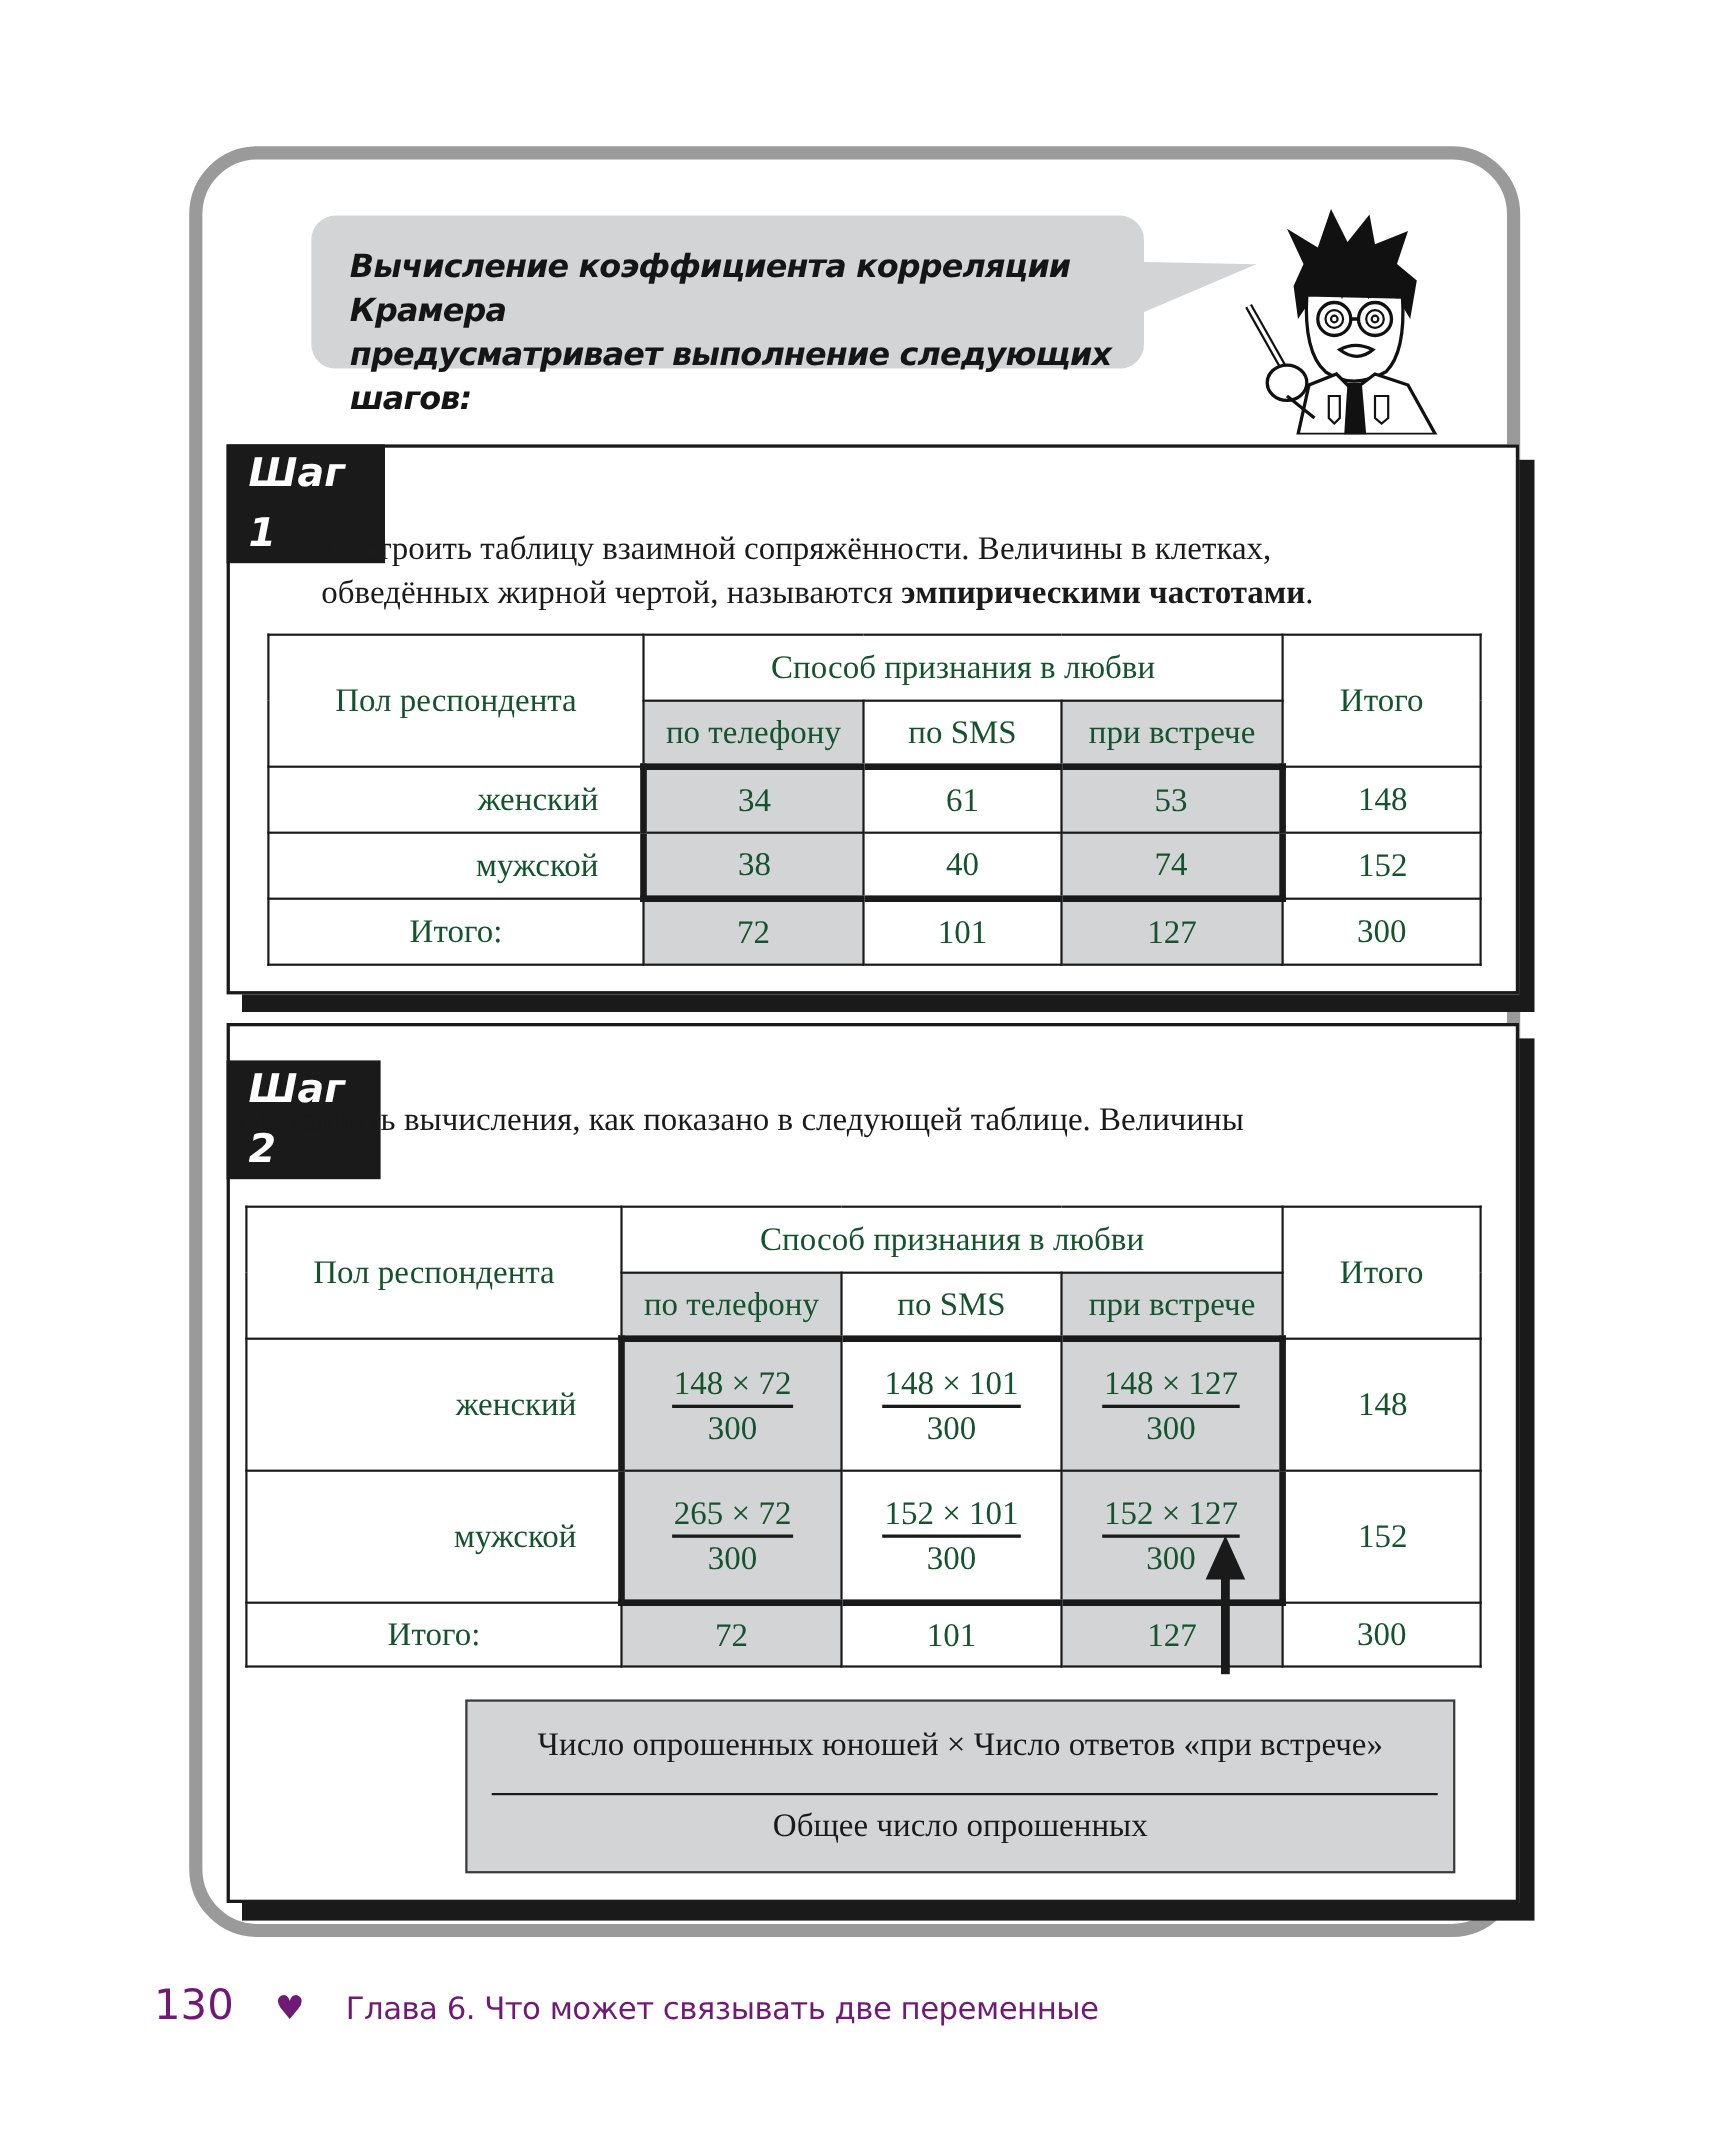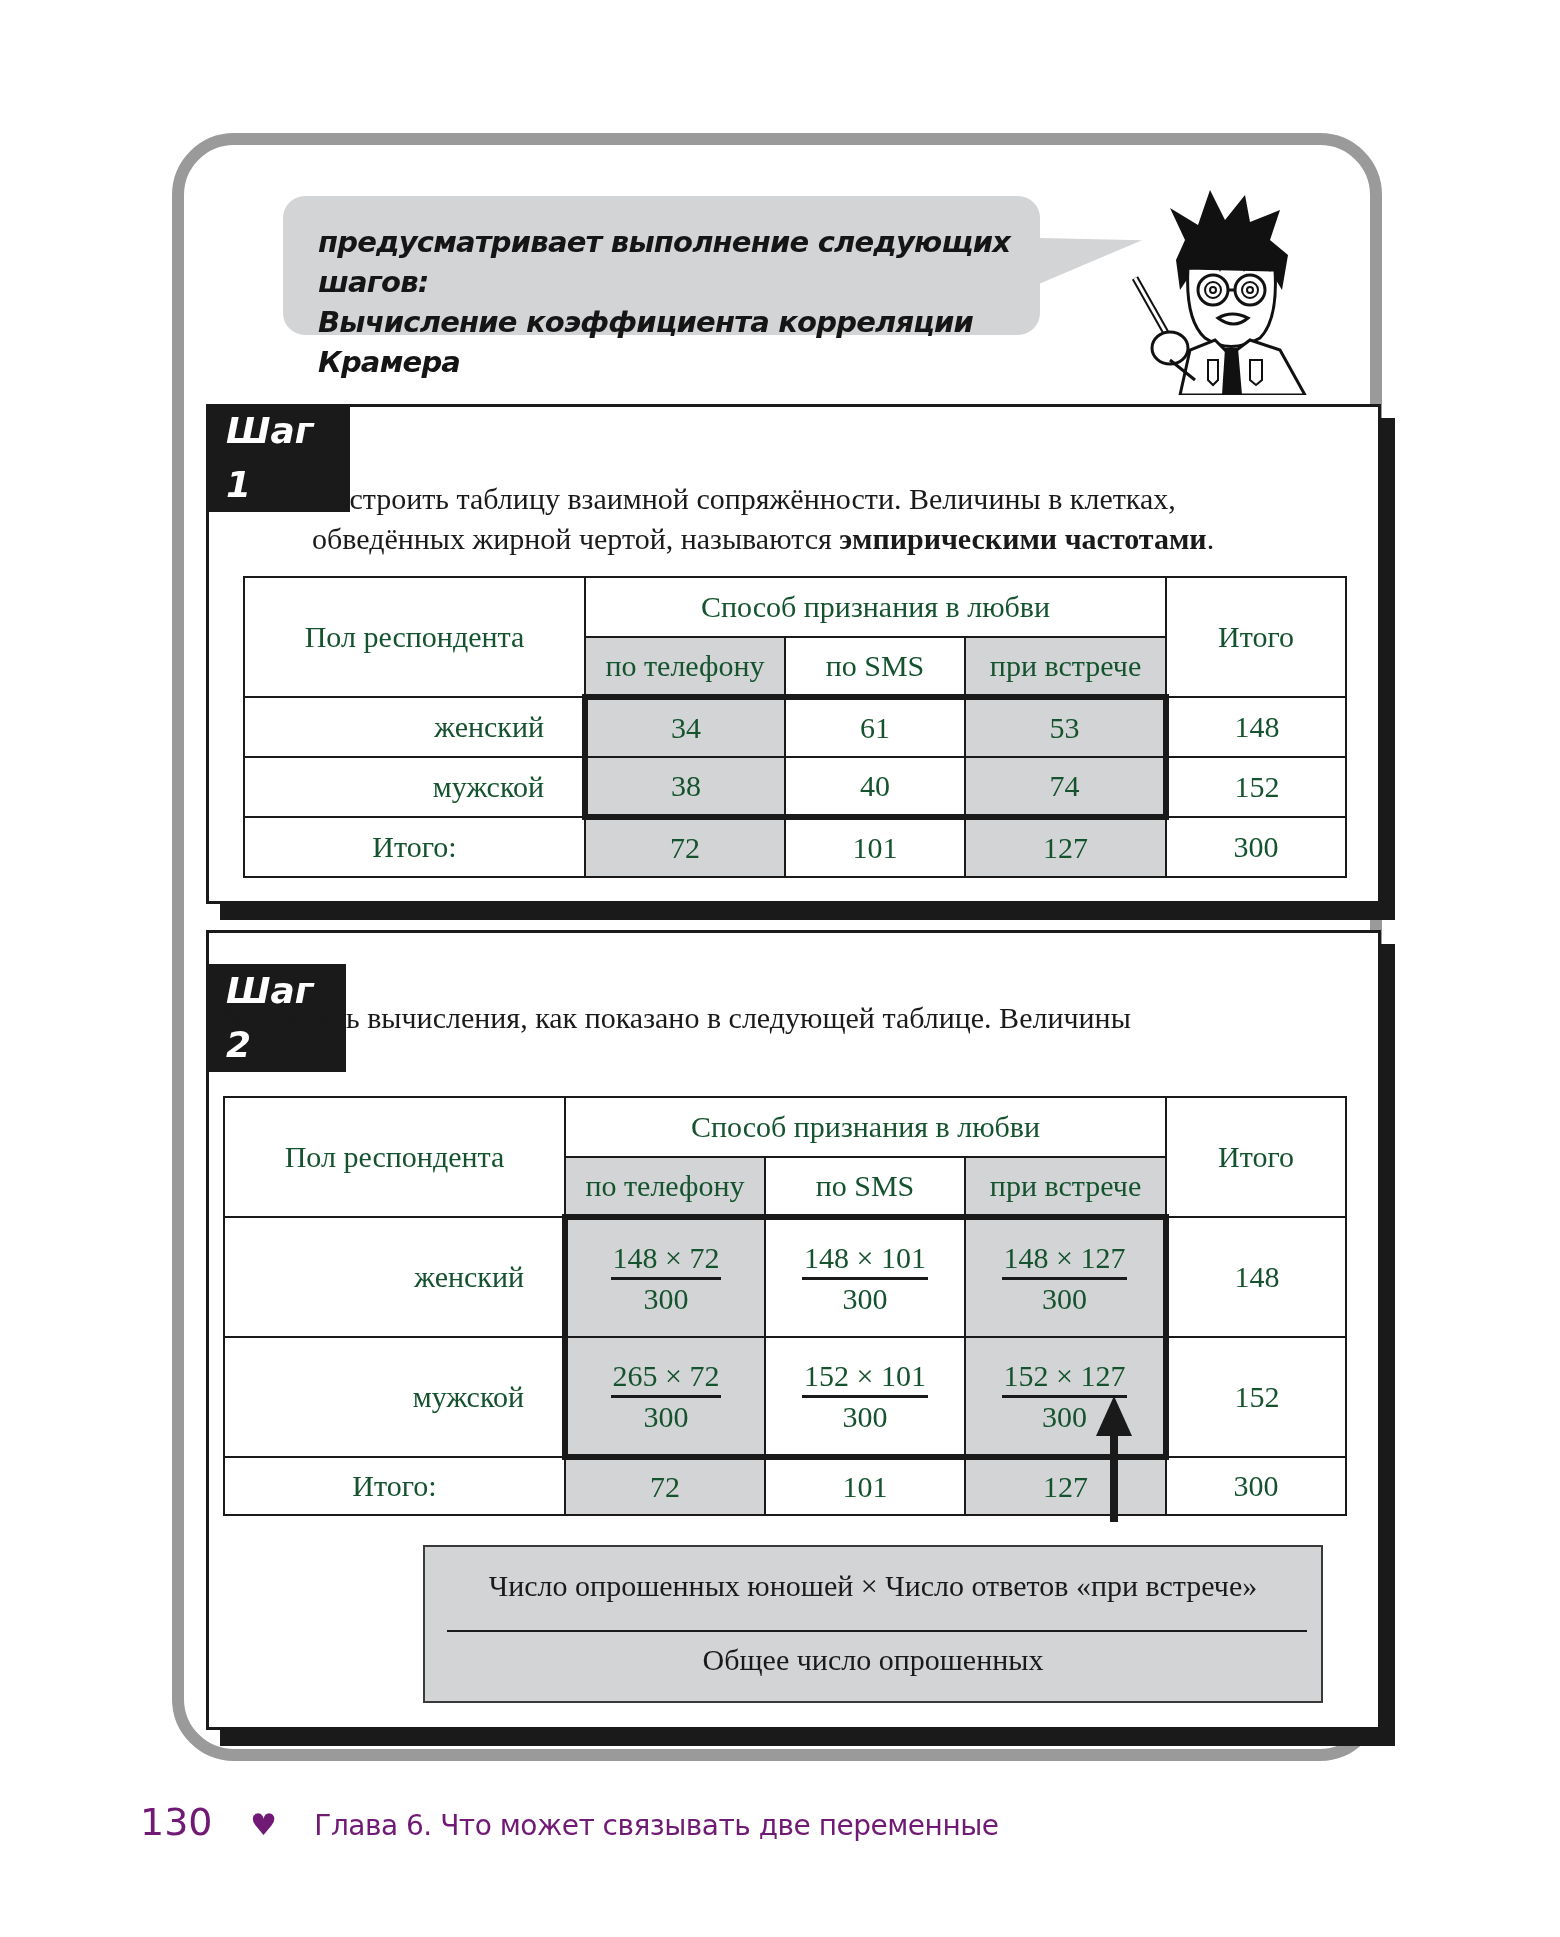--- a/index.html
+++ b/index.html
@@ -69,22 +69,22 @@
   .footer .chap { font-size:28px; letter-spacing:-0.5px; }
 </style>
 </head>
 <body>
 
 <div class="frame"></div>
 
 <div class="bubble"></div>
 <div class="bubble-tail"></div>
 <div class="bubble-text">
+  <div>Вычисление коэффициента корреляции Крамера</div>
   <div>предусматривает выполнение следующих шагов:</div>
-  <div>Вычисление коэффициента корреляции Крамера</div>
 </div>
 
 <svg class="character" viewBox="0 0 230 215">
 
   <path d="M75 60 L60 28 L88 45 L100 10 L115 40 L135 15 L140 42 L170 30 L160 60 L178 75 L172 110 L160 90 L80 95 L70 110 L66 80 Z" fill="#111"></path>
 
   <path d="M78 88 Q75 140 95 158 Q120 175 150 158 Q168 140 165 90 Z" fill="#fff" stroke="#111" stroke-width="3"></path>
   <path d="M80 90 L100 65 L110 92 L122 64 L134 92 L146 66 L160 92 L164 80 L150 55 L95 55 Z" fill="#111"></path>
 
   <circle cx="103" cy="110" r="15" fill="#fff" stroke="#111" stroke-width="3"></circle>
@@ -107,21 +107,21 @@
   <line x1="25" y1="98" x2="60" y2="160" stroke="#111" stroke-width="7"></line>
   <line x1="25" y1="98" x2="60" y2="160" stroke="#fff" stroke-width="3"></line>
   <ellipse cx="60" cy="168" rx="18" ry="16" fill="#fff" stroke="#111" stroke-width="3"></ellipse>
   <path d="M60 180 L85 200" stroke="#111" stroke-width="3"></path>
 </svg>
 
 <div class="step-shadow" style="left:220px; top:418px; width:1175px; height:502px;"></div>
 <div class="step-box" style="left:206px; top:404px; width:1175px; height:500px;"></div>
 <div class="step-label" style="left:206px; top:404px; width:144px;">Шаг 1</div>
 
-<div class="para" style="left:312px; top:479px;">
+<div class="para" style="left:292px; top:479px;">
   <div>Построить таблицу взаимной сопряжённости. Величины в клетках,</div>
   <div><span>обведённых жирной чертой, называются </span><b>эмпирическими частотами</b><span>.</span></div>
 </div>
 
 <table class="ct" style="left:243px; top:576px; width:1102px;">
   <colgroup>
       <col style="width:341px">
       <col style="width:200px">
       <col style="width:180px">
       <col style="width:201px">

